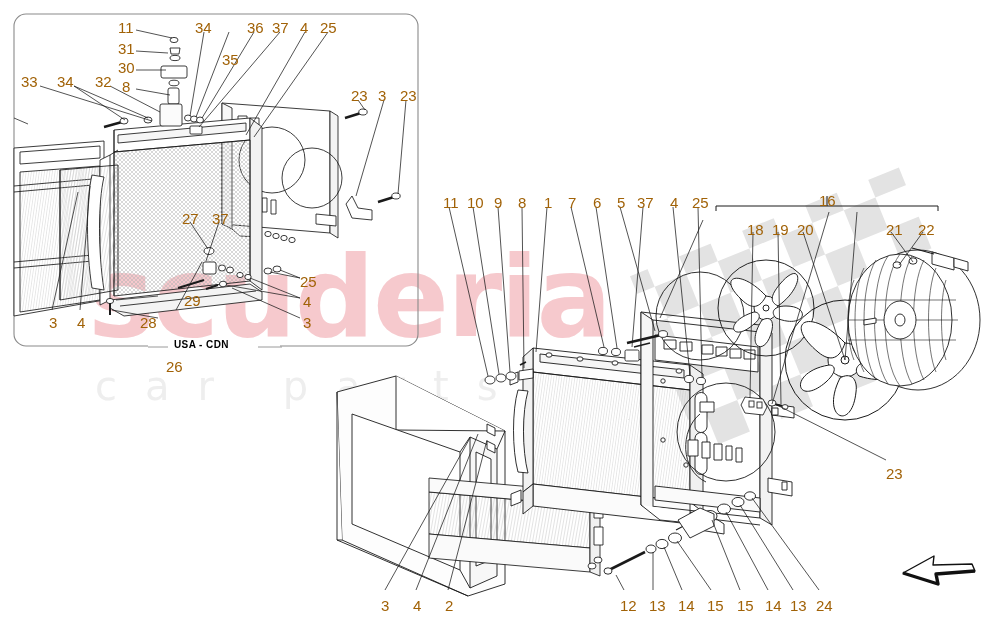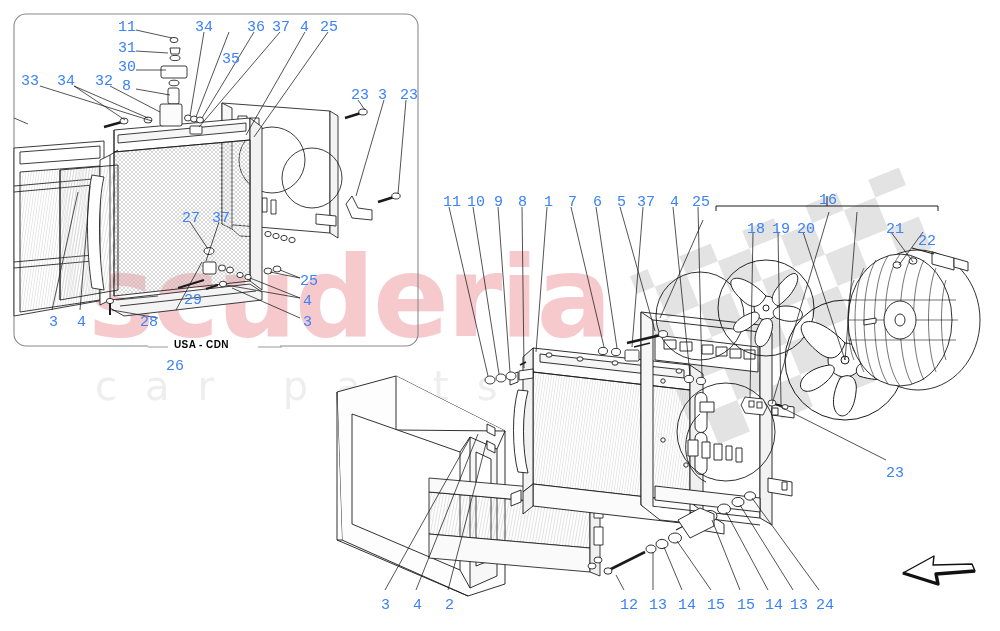--- a/index.html
+++ b/index.html
@@ -5,23 +5,23 @@
 <style>
   html,body{margin:0;padding:0;background:#fff;}
   body{
     font-family:"Liberation Sans", sans-serif;
     width:1000px;height:631px;overflow:hidden;position:relative;
   }
   #stage{position:absolute;inset:0;width:1000px;height:631px;background:#ffffff;}
   svg.layer{position:absolute;left:0;top:0;width:1000px;height:631px;}
   .lbl{
     position:absolute;
-    font-family:Liberation Mono, monospace;
+    font-family:Liberation Sans, sans-serif;
     font-size:15px;
-    color:#3b82f6;
+    color:#a16207;
     white-space:nowrap;
     line-height:1;
     user-select:none;
   }
   .inset-title{
     position:absolute;
     font-family:"Liberation Sans", sans-serif;
     font-size:10px;
     font-weight:bold;
     color:#000000;
@@ -508,21 +508,21 @@
   <div class="lbl" style="left:637px;top:195px;">37</div>
   <div class="lbl" style="left:670px;top:195px;">4</div>
   <div class="lbl" style="left:692px;top:195px;">25</div>
 
   <div class="lbl" style="left:819px;top:193px;">16</div>
 
   <div class="lbl" style="left:747px;top:222px;">18</div>
   <div class="lbl" style="left:772px;top:222px;">19</div>
   <div class="lbl" style="left:797px;top:222px;">20</div>
   <div class="lbl" style="left:886px;top:222px;">21</div>
-  <div class="lbl" style="left:918px;top:234px;">22</div>
+  <div class="lbl" style="left:918px;top:222px;">22</div>
 
   <div class="lbl" style="left:381px;top:598px;">3</div>
   <div class="lbl" style="left:413px;top:598px;">4</div>
   <div class="lbl" style="left:445px;top:598px;">2</div>
   <div class="lbl" style="left:620px;top:598px;text-align:center;">12</div>
   <div class="lbl" style="left:649px;top:598px;">13</div>
   <div class="lbl" style="left:678px;top:598px;">14</div>
   <div class="lbl" style="left:707px;top:598px;">15</div>
   <div class="lbl" style="left:737px;top:598px;">15</div>
   <div class="lbl" style="left:765px;top:598px;">14</div>

